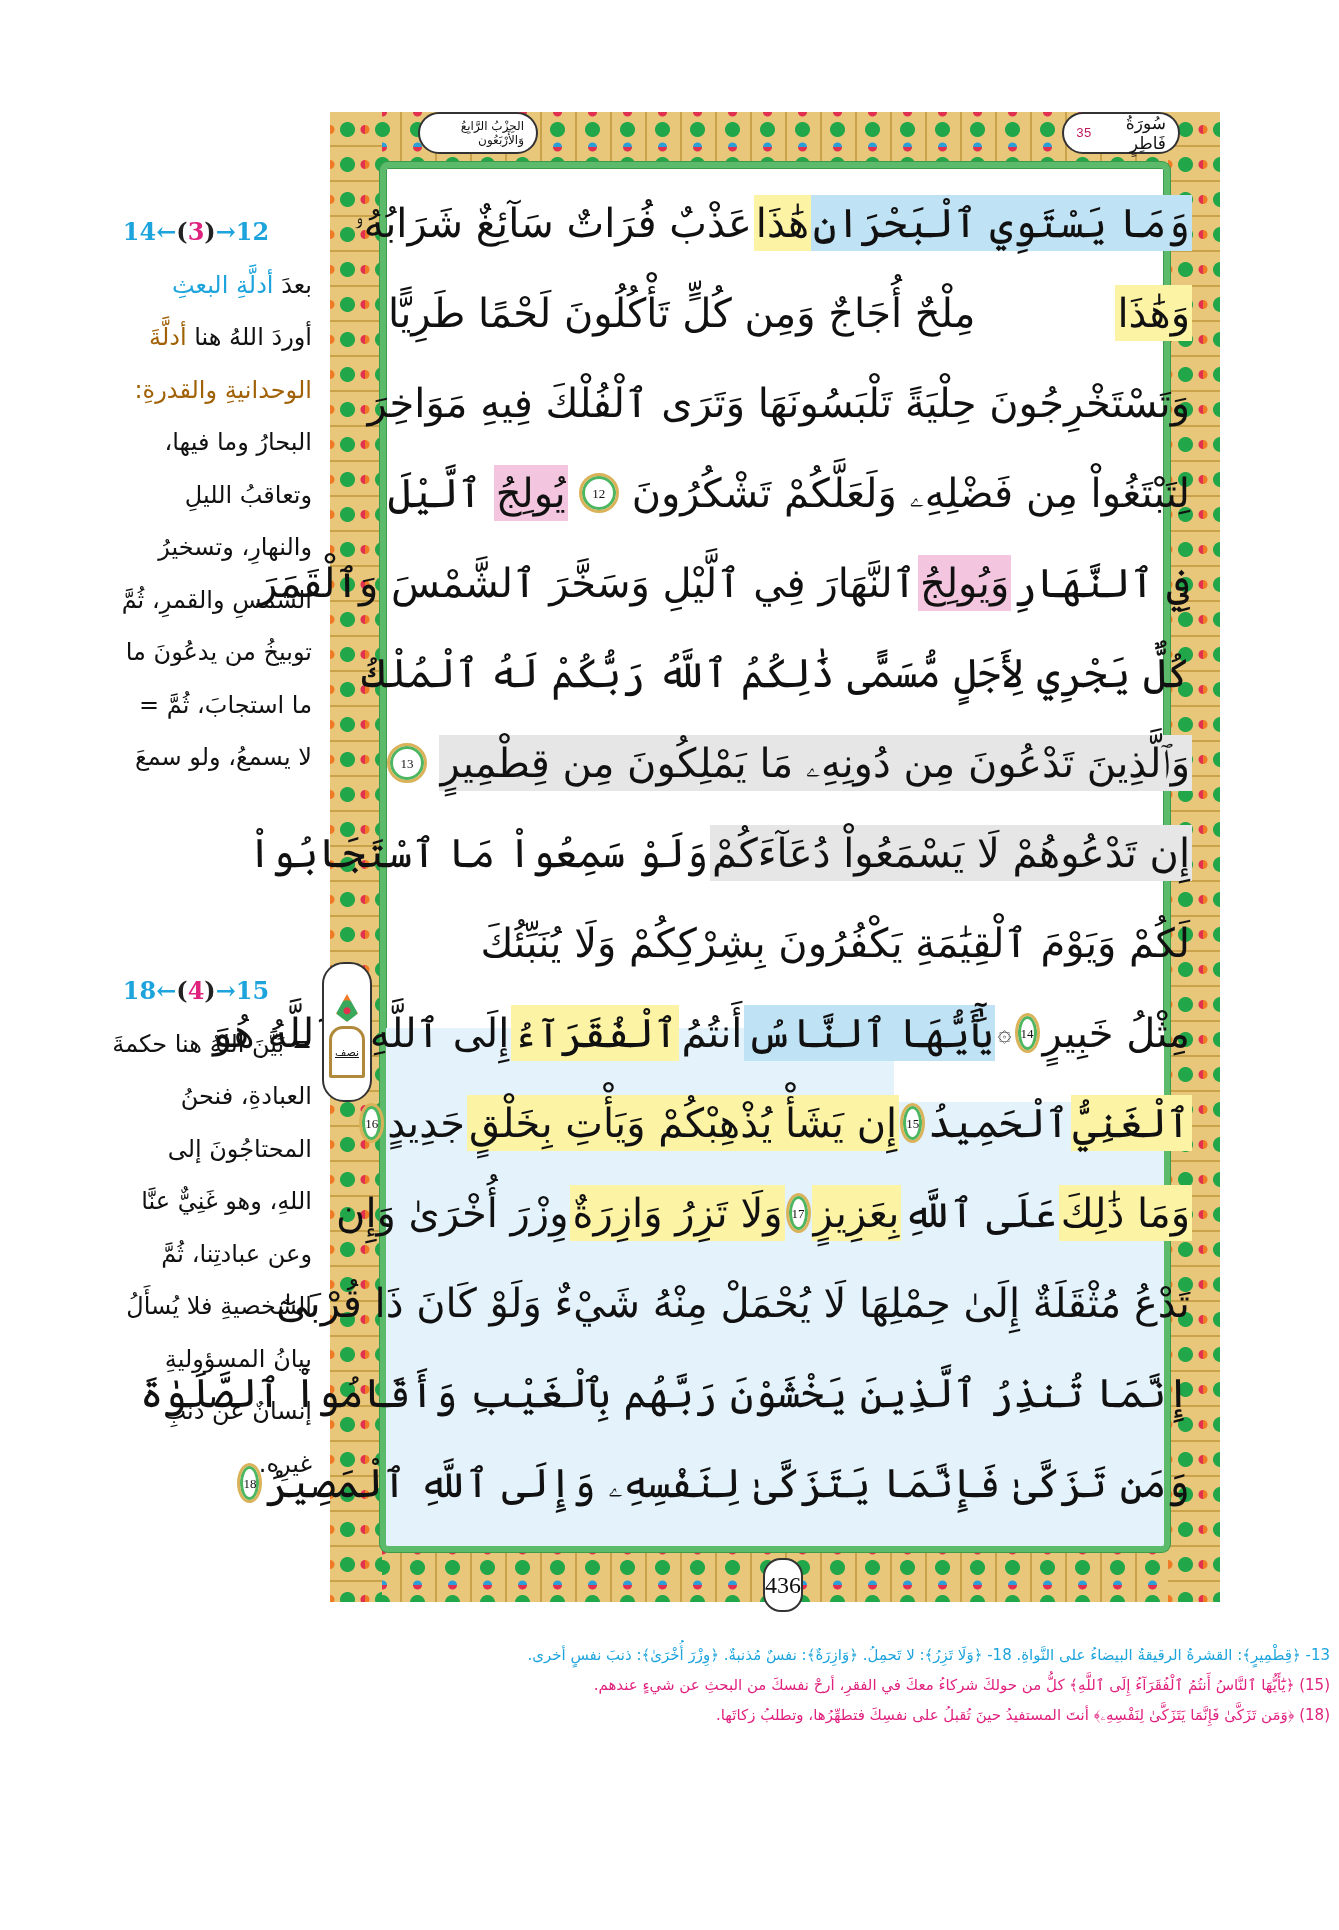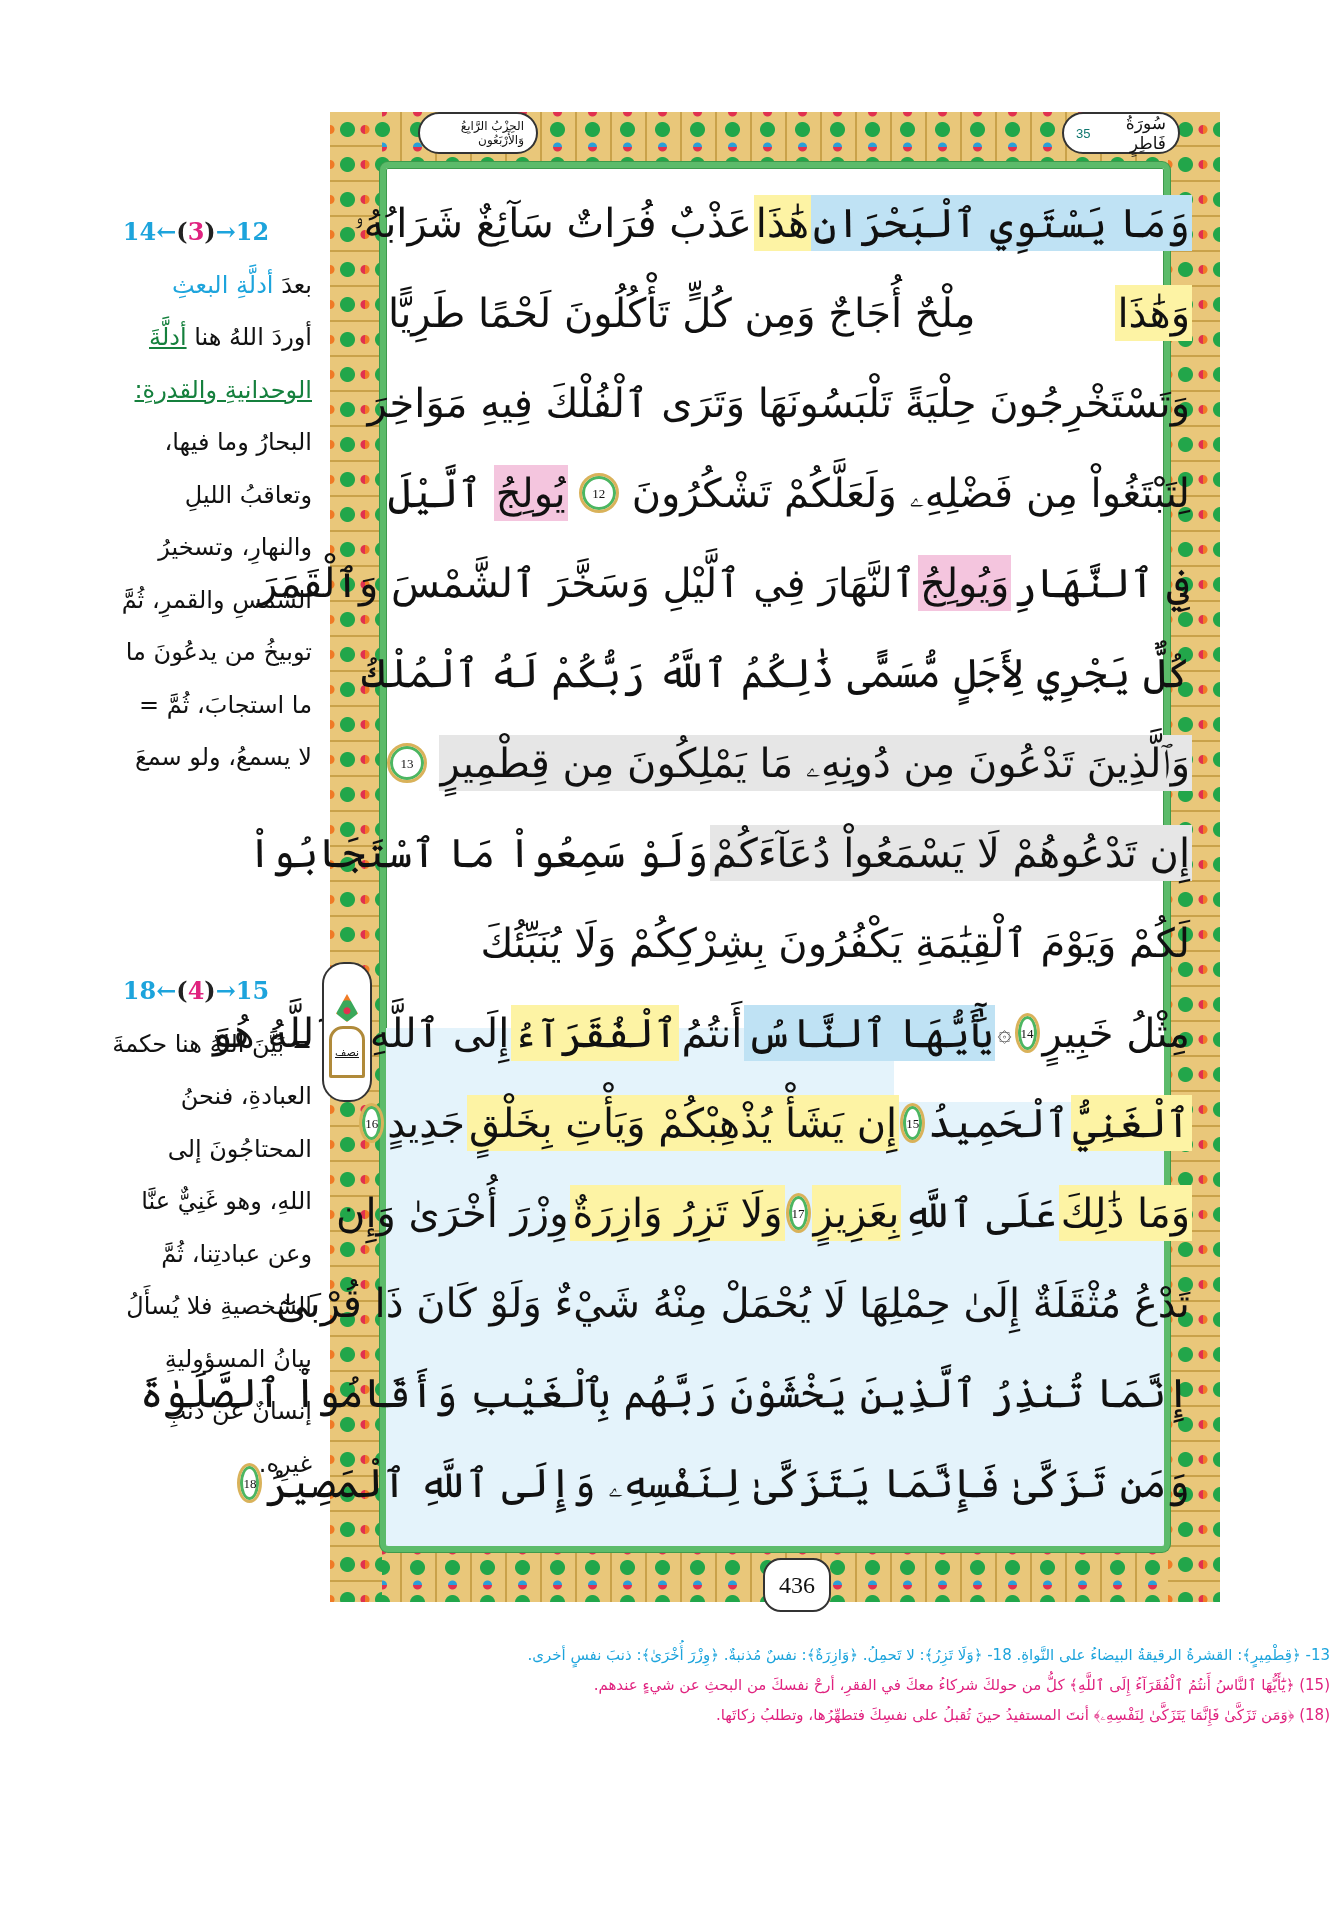--- a/index.html
+++ b/index.html
@@ -52,24 +52,24 @@
     
     .cartouche {
       position: absolute; top: 112px; height: 42px; background: #fff;
       border: 2px solid #333; border-radius: 22px;
       display: flex; align-items: center; justify-content: center;
       font-family: "DejaVu Serif", serif; font-size: 17px; direction: rtl;
       padding: 0 12px; gap: 6px; z-index: 3;
     }
     .cartouche.hizb { left: 418px; width: 120px; font-size: 12px; }
     .cartouche.surah { left: 1062px; width: 118px; }
-    .surah-num { color: #0f766e; font-family: Liberation Sans, sans-serif; font-size: 13px; }
+    .surah-num { color: #be185d; font-family: Liberation Mono, monospace; font-size: 13px; }
 
     .page-number {
-      position: absolute; left: 763px; top: 1558px; width: 68px; height: 54px;
+      position: absolute; left: 763px; top: 1558px; width: 40px; height: 54px;
       background: #fff; border: 2px solid #333; border-radius: 18px;
       font-family: "Liberation Serif", serif; font-size: 24px;
       display: flex; align-items: center; justify-content: center; z-index: 3;
     }
 
     .nisf-marker {
       position: absolute; left: 322px; top: 962px; width: 50px; height: 140px;
       background: #fff; border: 2px solid #333; border-radius: 22px;
       display: flex; flex-direction: column; align-items: center; justify-content: flex-end;
       padding-bottom: 22px; z-index: 4;
@@ -115,21 +115,21 @@
       text-align: justify;
     }
     .side-col .row { height: 52.5px; white-space: nowrap; }
     .sec-head {
       direction: ltr; text-align: center; font-family: "DejaVu Serif", serif;
       font-weight: bold; font-size: 24px; color: #1da4dc; white-space: nowrap;
     }
     .sec-head .sec-num { color: #e0227f; }
     .sec-head .paren { color: #222; }
     .c-blue { color: #1da4dc; }
-    .c-pink { color: #15803d; text-decoration: underline; }
+    .c-pink { color: #a16207; }
 
     
     .footnotes {
       position: absolute; left: 150px; top: 1640px; width: 1180px; direction: rtl;
       font-family: "DejaVu Sans", sans-serif; font-weight: normal; font-size: 15px;
     }
     .fn-line { height: 30px; line-height: 30px; white-space: nowrap; text-align: right; }
     .fn-blue { color: #1da4dc; }
     .fn-pink { color: #e0227f; }
   </style>

